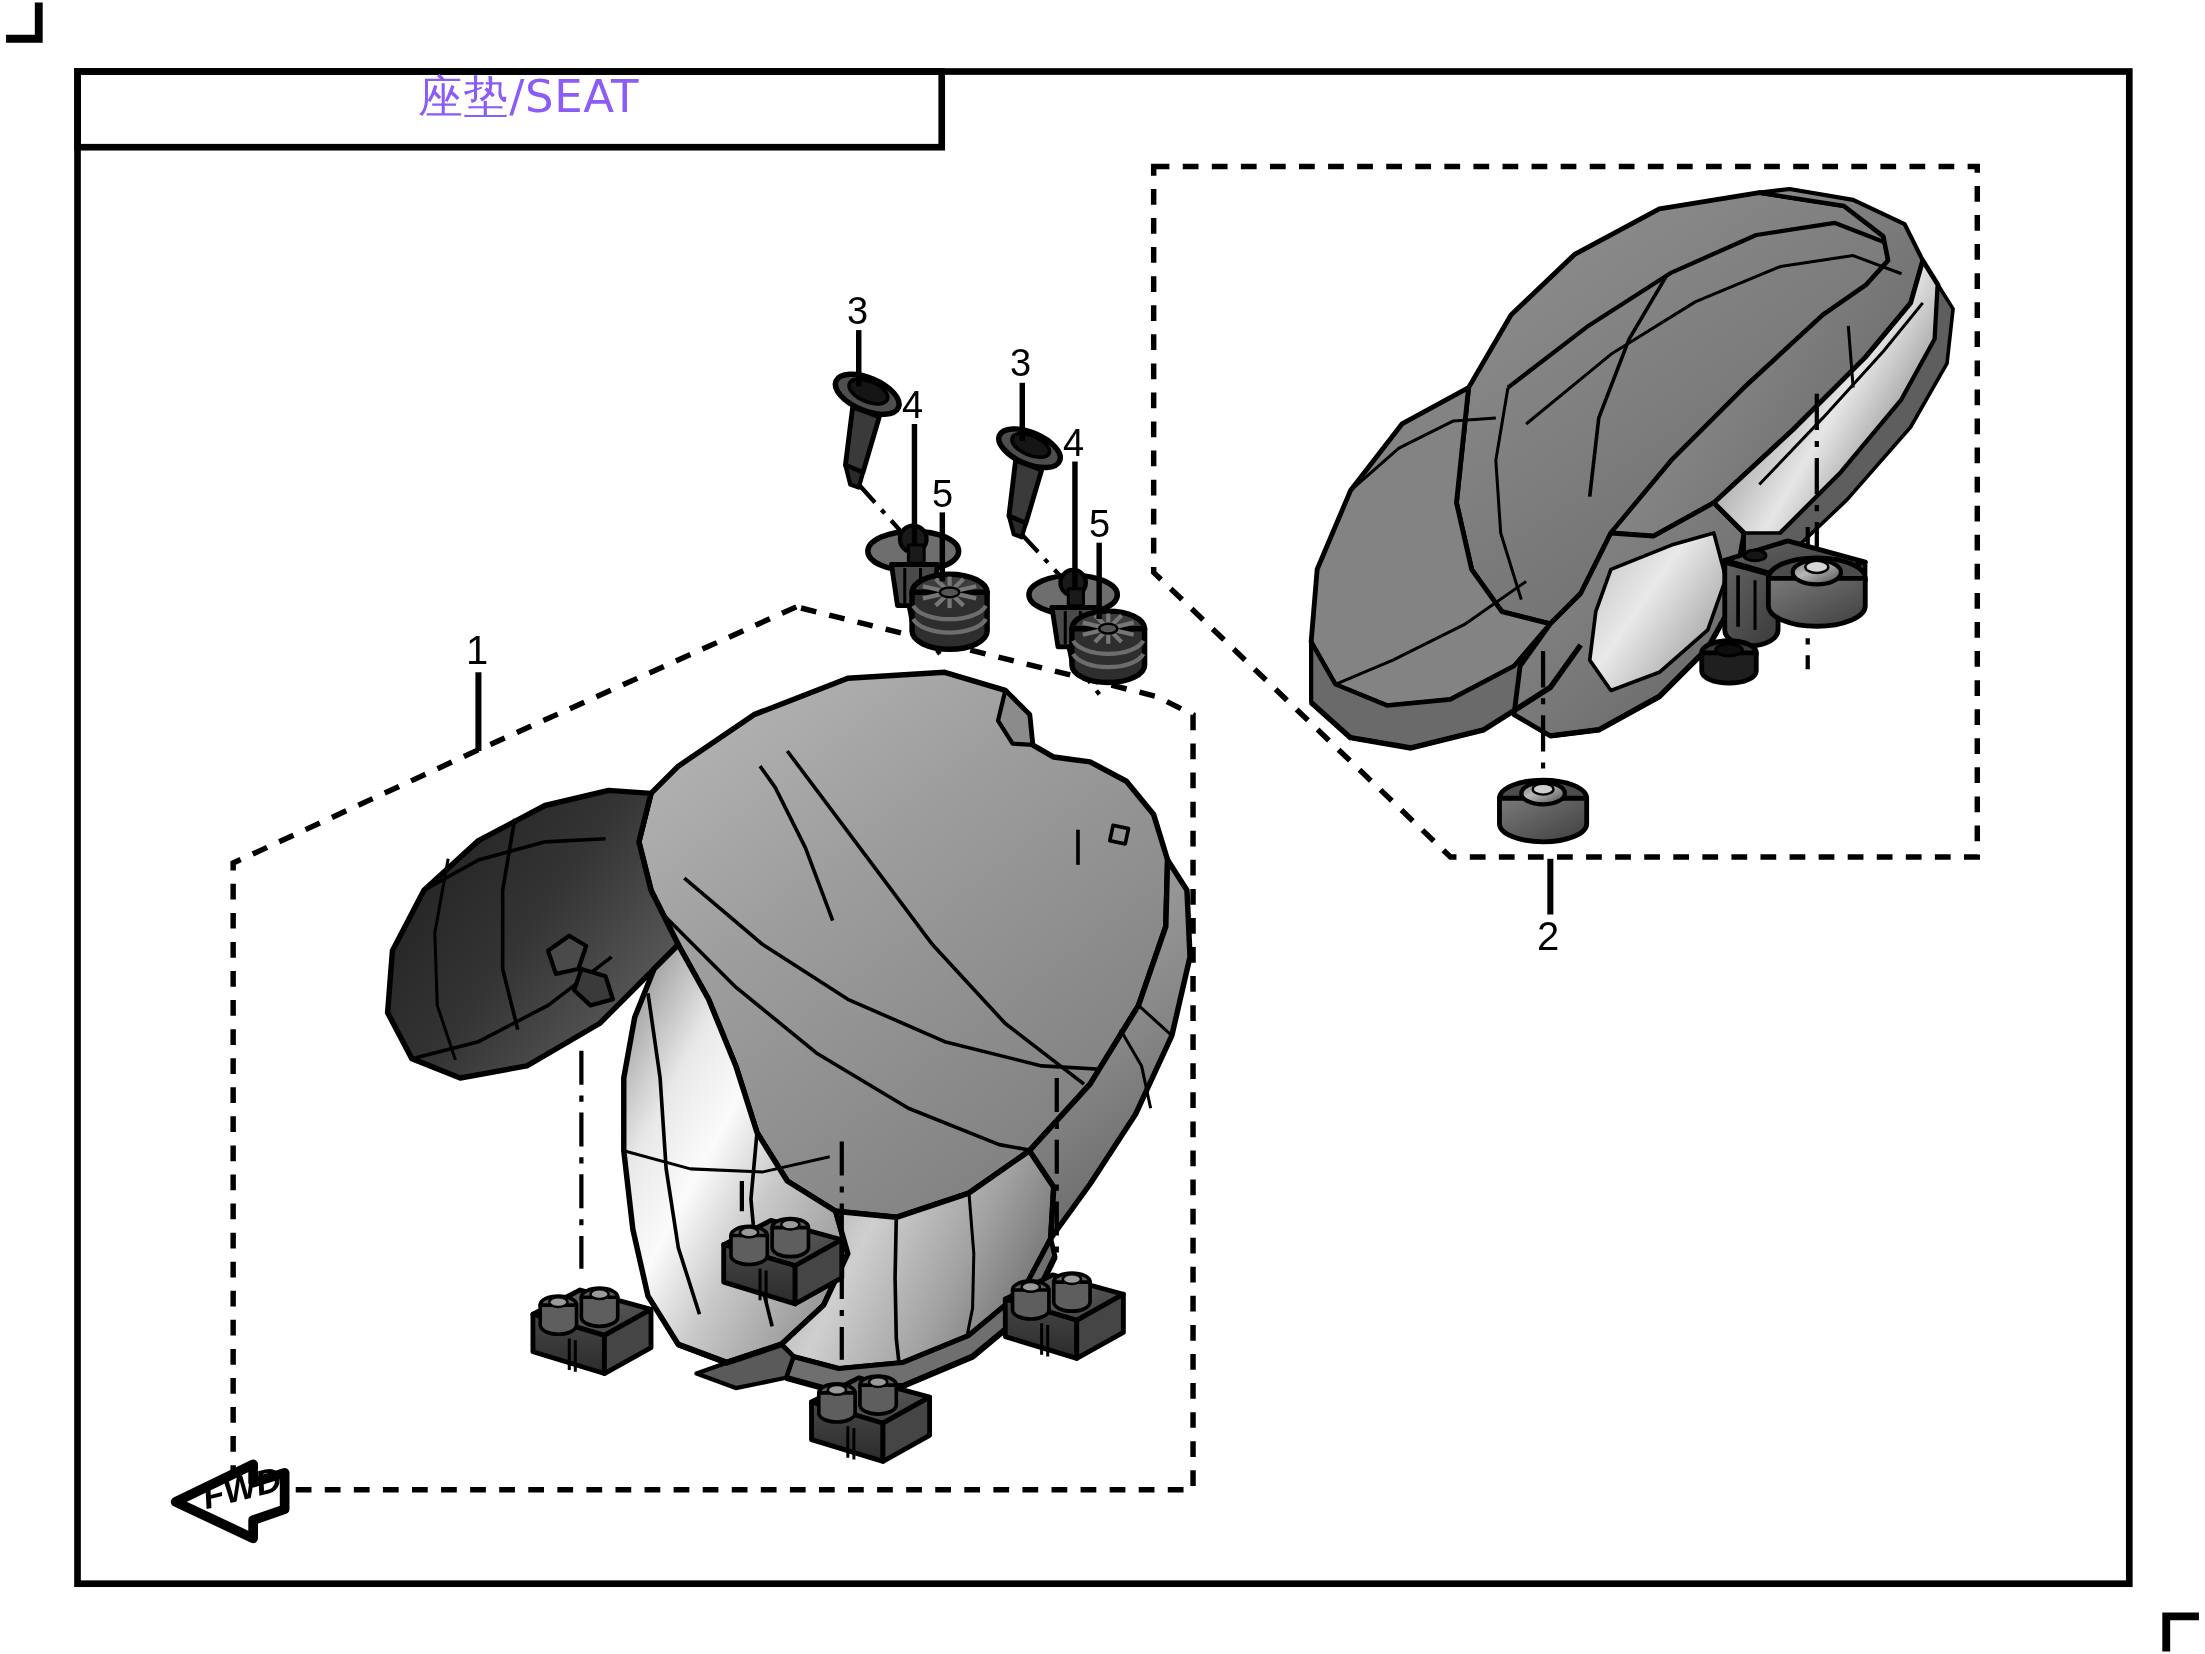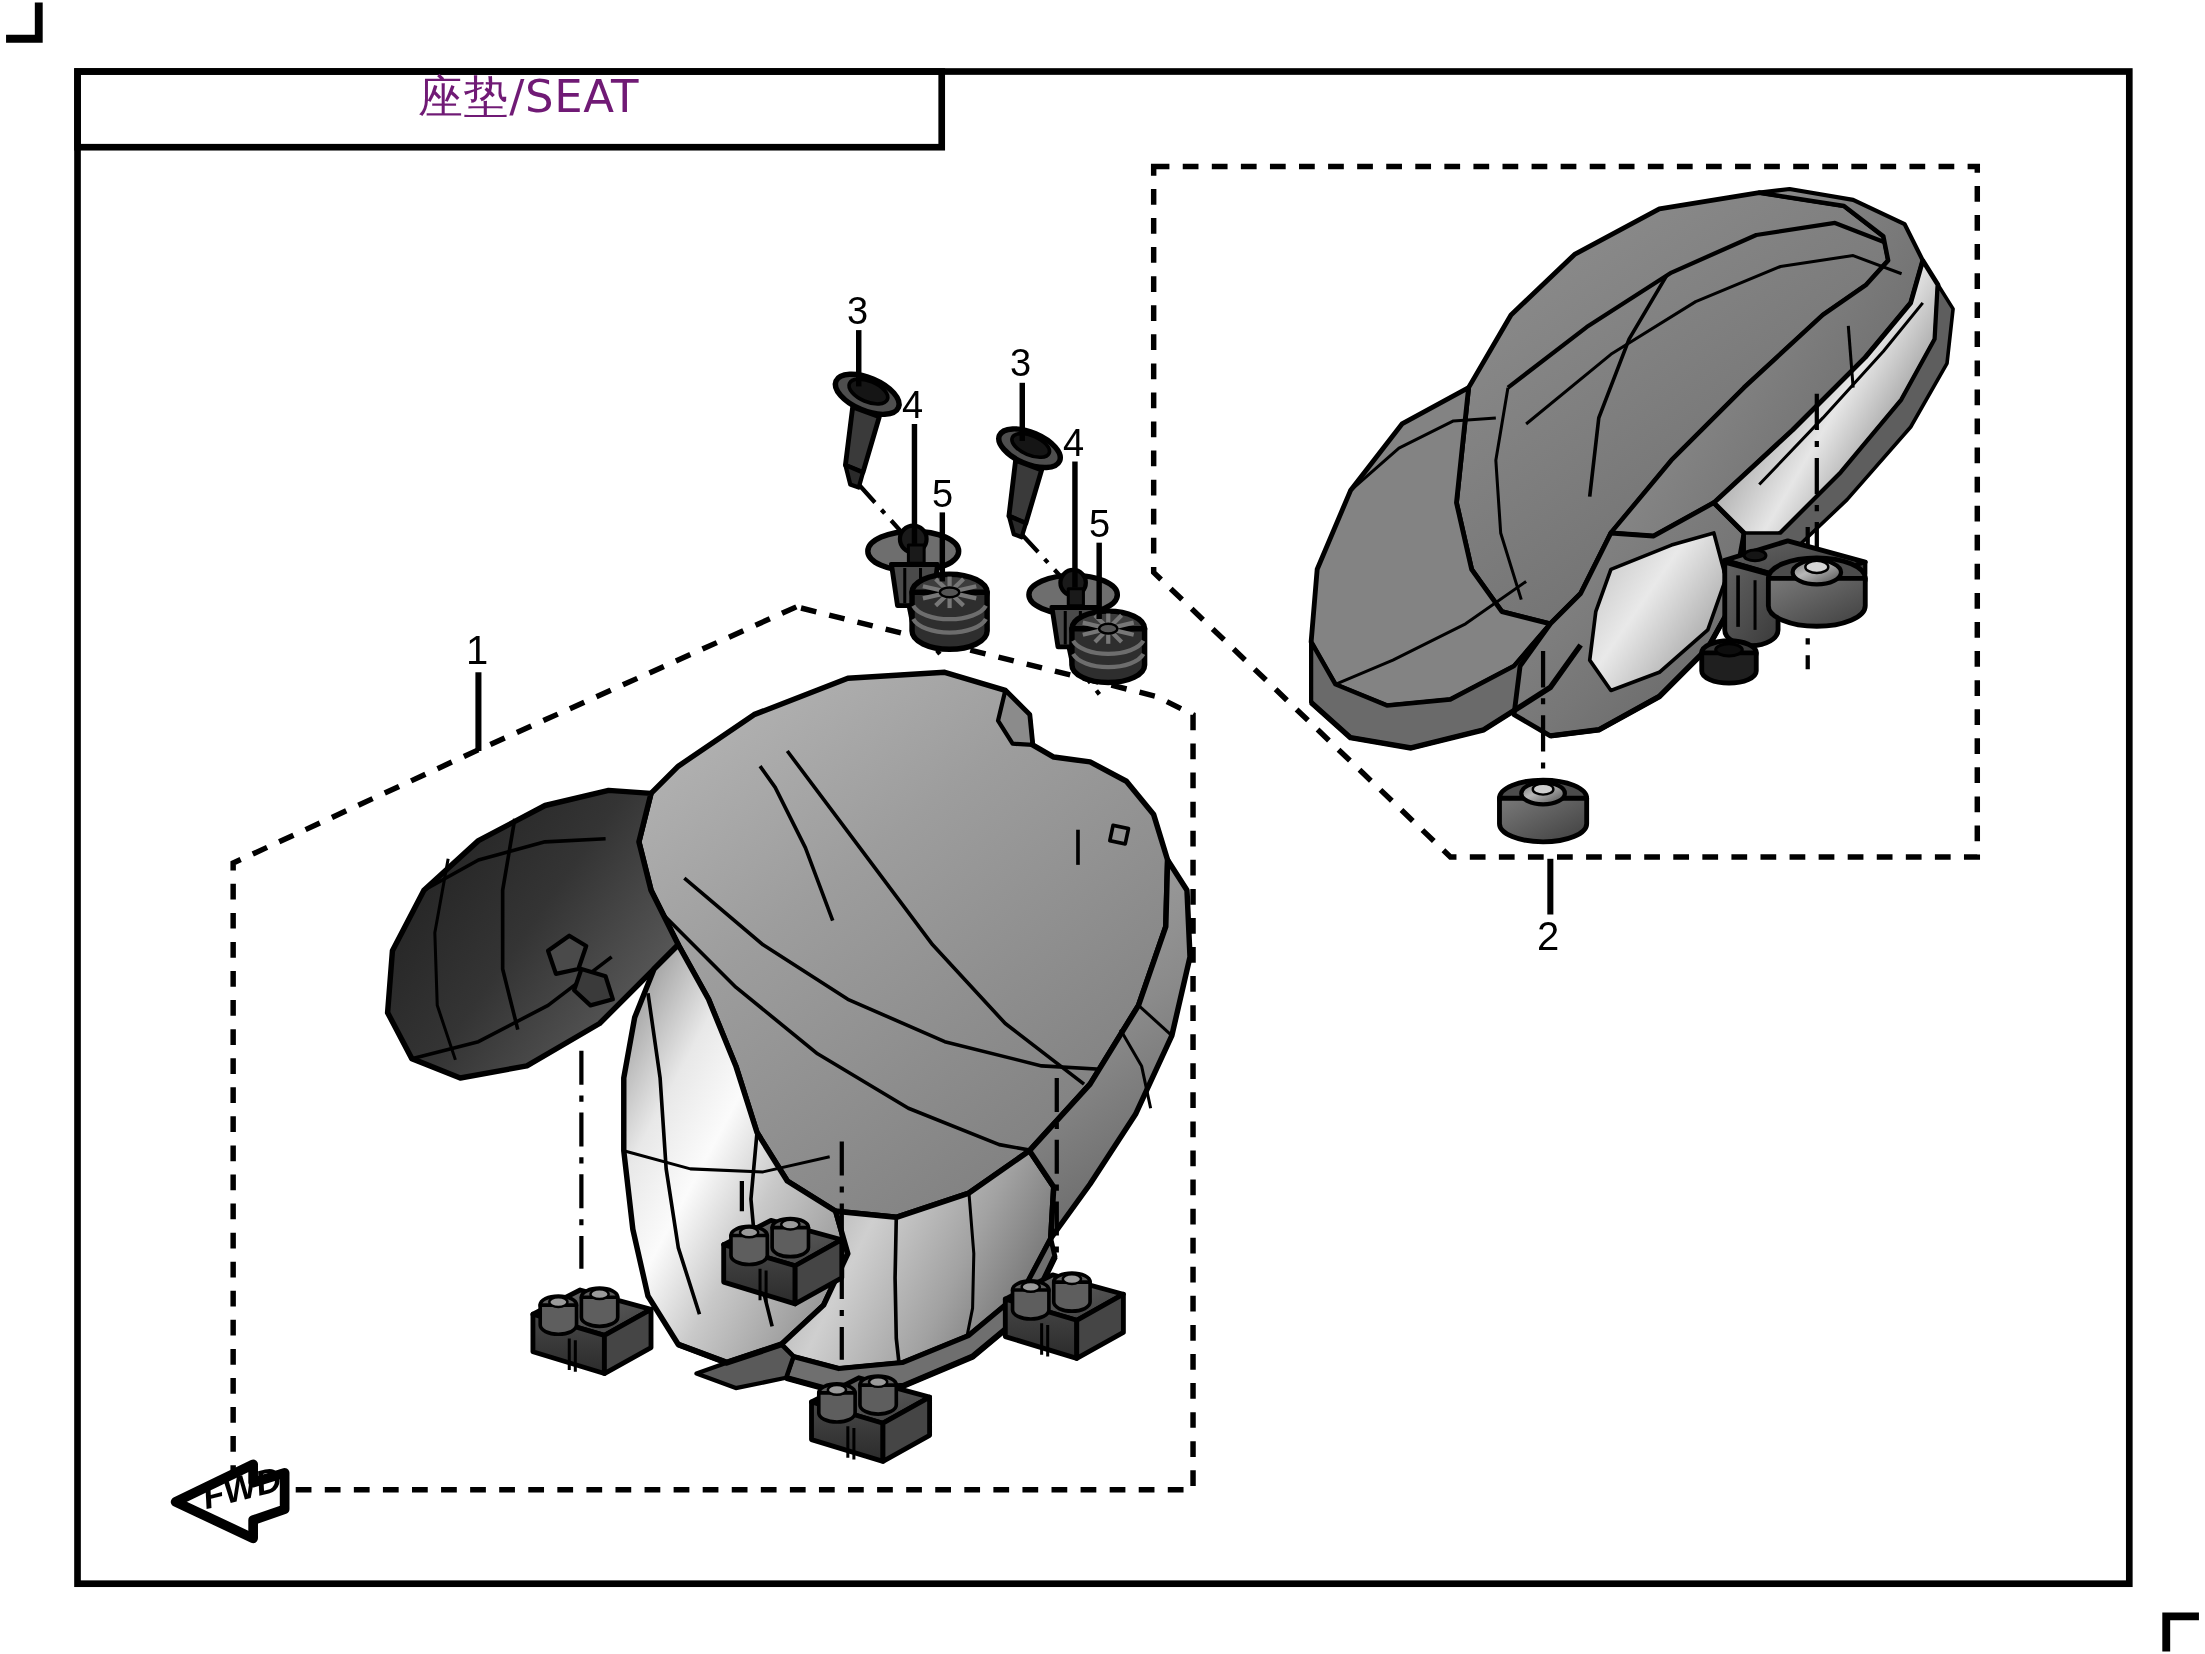--- a/index.html
+++ b/index.html
@@ -3,21 +3,21 @@
 <meta charset="utf-8">
 <style>
   html,body{margin:0;padding:0;background:#ffffff;}
   body{width:2205px;height:1654px;position:relative;overflow:hidden;
        font-family:"Liberation Sans","DejaVu Sans",sans-serif;}
   #root{position:absolute;inset:0;}
   svg.layer{position:absolute;top:0;left:0;width:2205px;height:1654px;}
   .lbl{position:absolute;color:#000;font-weight:400;line-height:1;
        font-family:"Liberation Sans","DejaVu Sans",sans-serif;white-space:nowrap;}
   #title-text{position:absolute;left:418px;top:67px;font-size:45px;letter-spacing:0.6px;
-              font-family:"DejaVu Sans","Liberation Sans",sans-serif;font-weight:400;color:#701a75;}
+              font-family:"DejaVu Sans","Liberation Sans",sans-serif;font-weight:400;color:#8b5cf6;}
 </style>
 </head>
 <body>
 
 <div id="root">
 
   <svg class="layer" viewBox="0 0 3641 2731">
     <defs>
 
       <linearGradient id="gTopFront" x1="0" y1="0" x2="0.75" y2="1">

